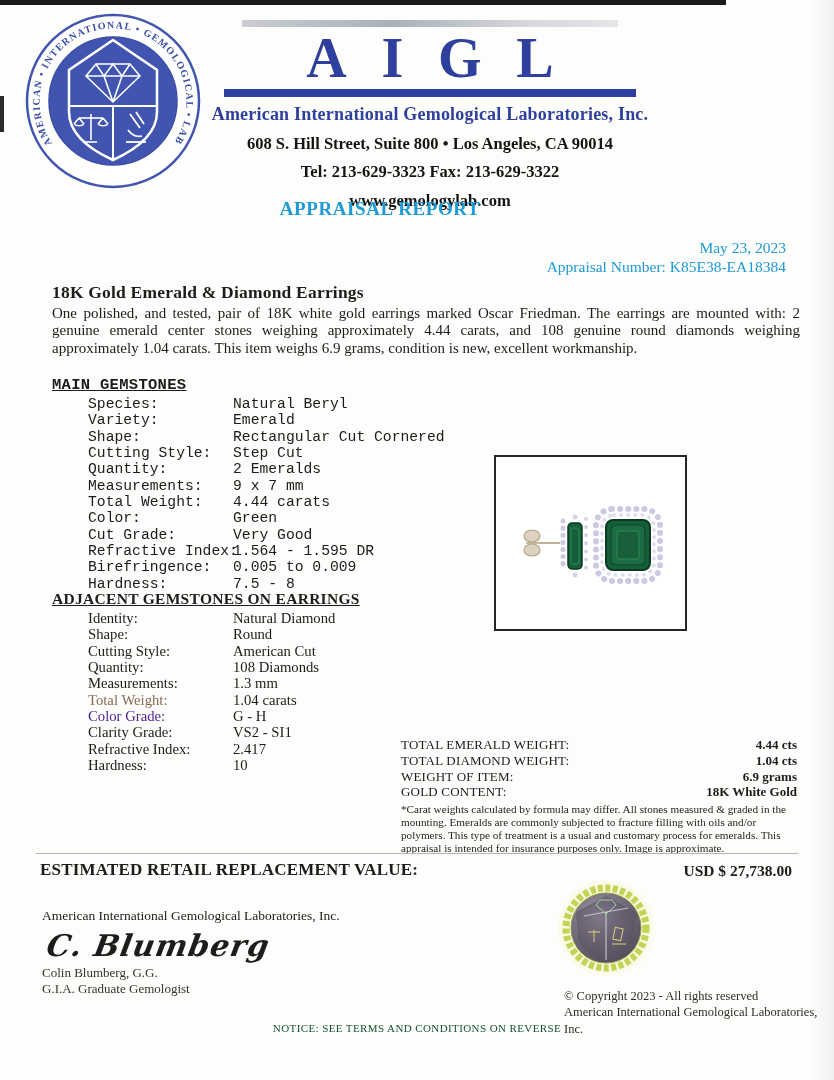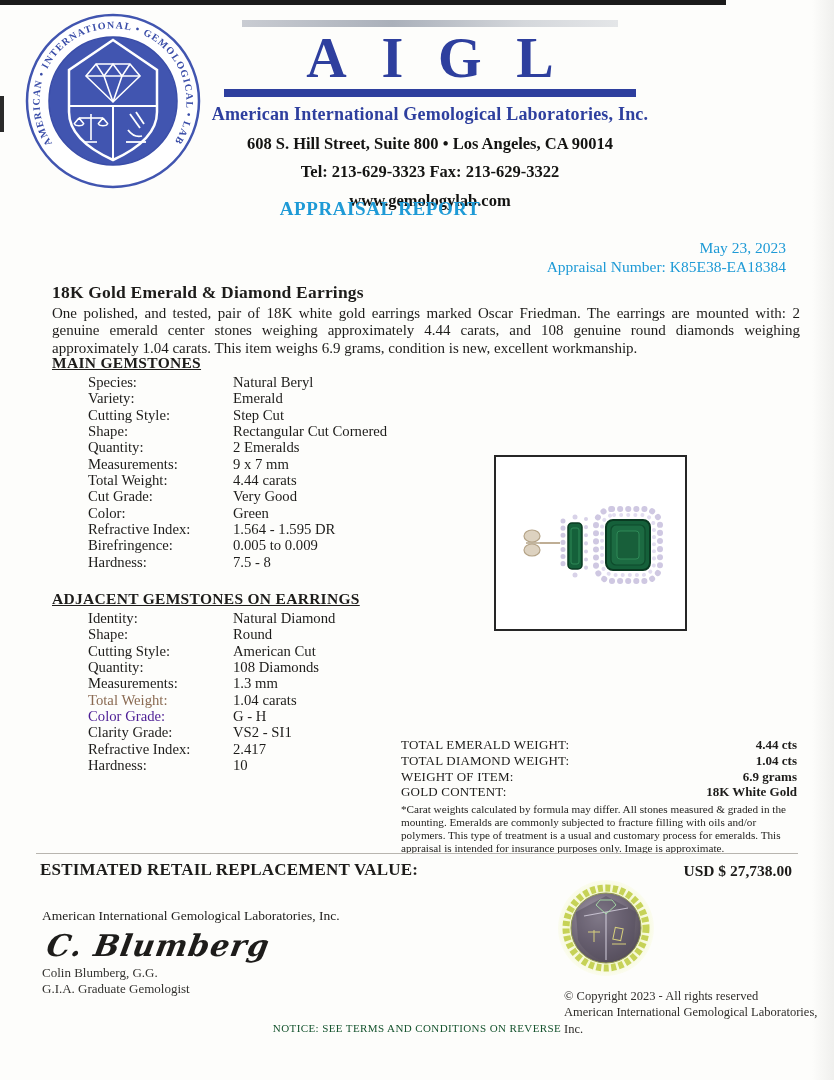--- a/index.html
+++ b/index.html
@@ -51,21 +51,21 @@
     font-size: 15px; line-height: 1.155; text-align: justify;
   }
 
   
   .spec-section { position: absolute; left: 52px; }
   .spec-heading { font-size: 15.5px; font-weight: bold; text-decoration: underline; letter-spacing: 0.3px; margin-bottom: 2px; }
   .spec-row { font-size: 14.7px; line-height: 16.35px; white-space: nowrap; margin-left: 36px; }
   .spec-label { display: inline-block; width: 145px; }
   .faded-a { color: #8a6a52; }
   .faded-b { color: #4c1d95; font-family: Liberation Serif, serif; }
-  #main-gemstones { top: 354px; }
+  #main-gemstones { top: 376px; font-family: Liberation Mono, monospace; }
   #adjacent-gemstones { top: 590px; }
 
   
   .photo-box {
     position: absolute; top: 455px; left: 494px; width: 193px; height: 176px;
     background: #ffffff; border: 2px solid #262626;
   }
 
   
   .totals-block { position: absolute; top: 737px; left: 401px; width: 396px; }
@@ -164,27 +164,27 @@
     <div>Appraisal Number: K85E38-EA18384</div>
   </div>
 
   <div class="item-title">18K Gold Emerald &amp; Diamond Earrings</div>
   <p class="item-desc">One polished, and tested, pair of 18K white gold earrings marked Oscar Friedman. The earrings are mounted with: 2 genuine emerald center stones weighing approximately 4.44 carats, and 108 genuine round diamonds weighing approximately 1.04 carats. This item weighs 6.9 grams, condition is new, excellent workmanship.</p>
 
   <div class="spec-section" id="main-gemstones">
     <div class="spec-heading">MAIN GEMSTONES</div>
     <div class="spec-row"><span class="spec-label">Species:</span><span>Natural Beryl</span></div>
     <div class="spec-row"><span class="spec-label">Variety:</span><span>Emerald</span></div>
+    <div class="spec-row"><span class="spec-label">Shape:</span><span>Rectangular Cut Cornered</span></div>
     <div class="spec-row"><span class="spec-label">Cutting Style:</span><span>Step Cut</span></div>
-    <div class="spec-row"><span class="spec-label">Shape:</span><span>Rectangular Cut Cornered</span></div>
     <div class="spec-row"><span class="spec-label">Quantity:</span><span>2 Emeralds</span></div>
     <div class="spec-row"><span class="spec-label">Measurements:</span><span>9 x 7 mm</span></div>
     <div class="spec-row"><span class="spec-label">Total Weight:</span><span>4.44 carats</span></div>
+    <div class="spec-row"><span class="spec-label">Color:</span><span>Green</span></div>
     <div class="spec-row"><span class="spec-label">Cut Grade:</span><span>Very Good</span></div>
-    <div class="spec-row"><span class="spec-label">Color:</span><span>Green</span></div>
     <div class="spec-row"><span class="spec-label">Refractive Index:</span><span>1.564 - 1.595  DR</span></div>
     <div class="spec-row"><span class="spec-label">Birefringence:</span><span>0.005 to 0.009</span></div>
     <div class="spec-row"><span class="spec-label">Hardness:</span><span>7.5 - 8</span></div>
   </div>
 
   <div class="spec-section" id="adjacent-gemstones">
     <div class="spec-heading">ADJACENT GEMSTONES ON EARRINGS</div>
     <div class="spec-row"><span class="spec-label">Identity:</span><span>Natural Diamond</span></div>
     <div class="spec-row"><span class="spec-label">Shape:</span><span>Round</span></div>
     <div class="spec-row"><span class="spec-label">Cutting Style:</span><span>American Cut</span></div>

